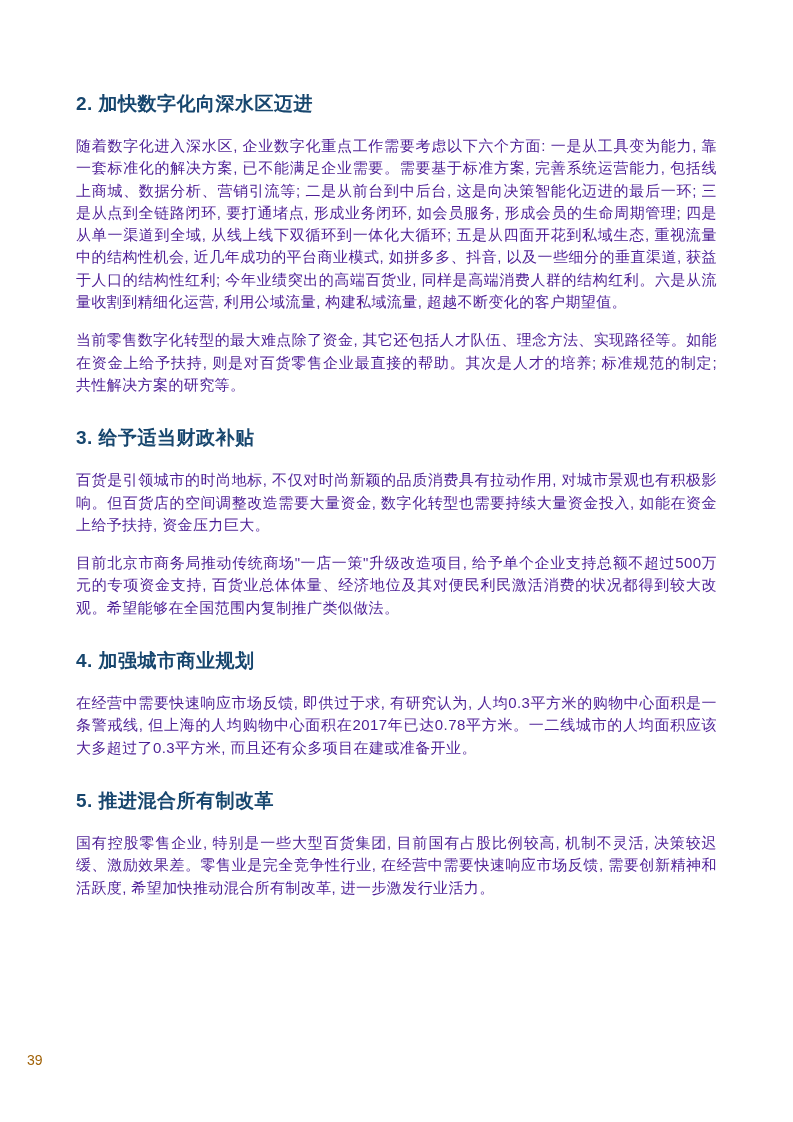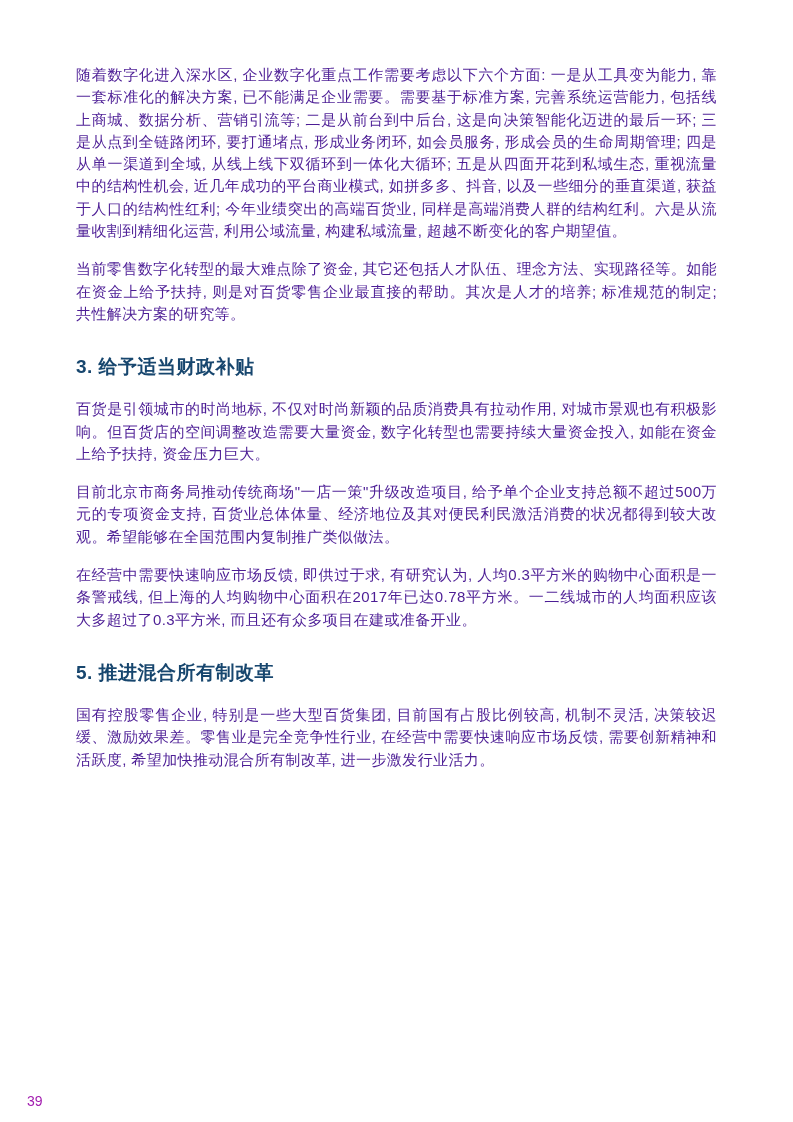--- a/index.html
+++ b/index.html
@@ -32,43 +32,45 @@
   .para {
     color: #4c1d95;
     font-size: 15px;
     line-height: 22.3px;
     margin: 0 0 16px 0;
     text-align: justify;
     letter-spacing: 0.4px;
   }
   .page-number {
     position: absolute;
-    left: 27px; top: 1093px;
+    left: 27px; top: 1052px;
     font-size: 14px;
-    color: #a21caf;
+    color: #a16207;
   }
 </style>
 </head>
 <body>
 
 <div class="page">
   <div class="content">
 
     <div class="section">
+      <h2 class="section-heading">2. 加快数字化向深水区迈进</h2>
       <p class="para">随着数字化进入深水区, 企业数字化重点工作需要考虑以下六个方面: 一是从工具变为能力, 靠一套标准化的解决方案, 已不能满足企业需要。需要基于标准方案, 完善系统运营能力, 包括线上商城、数据分析、营销引流等; 二是从前台到中后台, 这是向决策智能化迈进的最后一环; 三是从点到全链路闭环, 要打通堵点, 形成业务闭环, 如会员服务, 形成会员的生命周期管理; 四是从单一渠道到全域, 从线上线下双循环到一体化大循环; 五是从四面开花到私域生态, 重视流量中的结构性机会, 近几年成功的平台商业模式, 如拼多多、抖音, 以及一些细分的垂直渠道, 获益于人口的结构性红利; 今年业绩突出的高端百货业, 同样是高端消费人群的结构红利。六是从流量收割到精细化运营, 利用公域流量, 构建私域流量, 超越不断变化的客户期望值。</p>
       <p class="para">当前零售数字化转型的最大难点除了资金, 其它还包括人才队伍、理念方法、实现路径等。如能在资金上给予扶持, 则是对百货零售企业最直接的帮助。其次是人才的培养; 标准规范的制定; 共性解决方案的研究等。</p>
     </div>
 
     <div class="section">
       <h2 class="section-heading">3. 给予适当财政补贴</h2>
       <p class="para">百货是引领城市的时尚地标, 不仅对时尚新颖的品质消费具有拉动作用, 对城市景观也有积极影响。但百货店的空间调整改造需要大量资金, 数字化转型也需要持续大量资金投入, 如能在资金上给予扶持, 资金压力巨大。</p>
       <p class="para">目前北京市商务局推动传统商场"一店一策"升级改造项目, 给予单个企业支持总额不超过500万元的专项资金支持, 百货业总体体量、经济地位及其对便民利民激活消费的状况都得到较大改观。希望能够在全国范围内复制推广类似做法。</p>
     </div>
 
     <div class="section">
+      <h2 class="section-heading">4. 加强城市商业规划</h2>
       <p class="para">在经营中需要快速响应市场反馈, 即供过于求, 有研究认为, 人均0.3平方米的购物中心面积是一条警戒线, 但上海的人均购物中心面积在2017年已达0.78平方米。一二线城市的人均面积应该大多超过了0.3平方米, 而且还有众多项目在建或准备开业。</p>
     </div>
 
     <div class="section">
       <h2 class="section-heading">5. 推进混合所有制改革</h2>
       <p class="para">国有控股零售企业, 特别是一些大型百货集团, 目前国有占股比例较高, 机制不灵活, 决策较迟缓、激励效果差。零售业是完全竞争性行业, 在经营中需要快速响应市场反馈, 需要创新精神和活跃度, 希望加快推动混合所有制改革, 进一步激发行业活力。</p>
     </div>
 
   </div>
 

